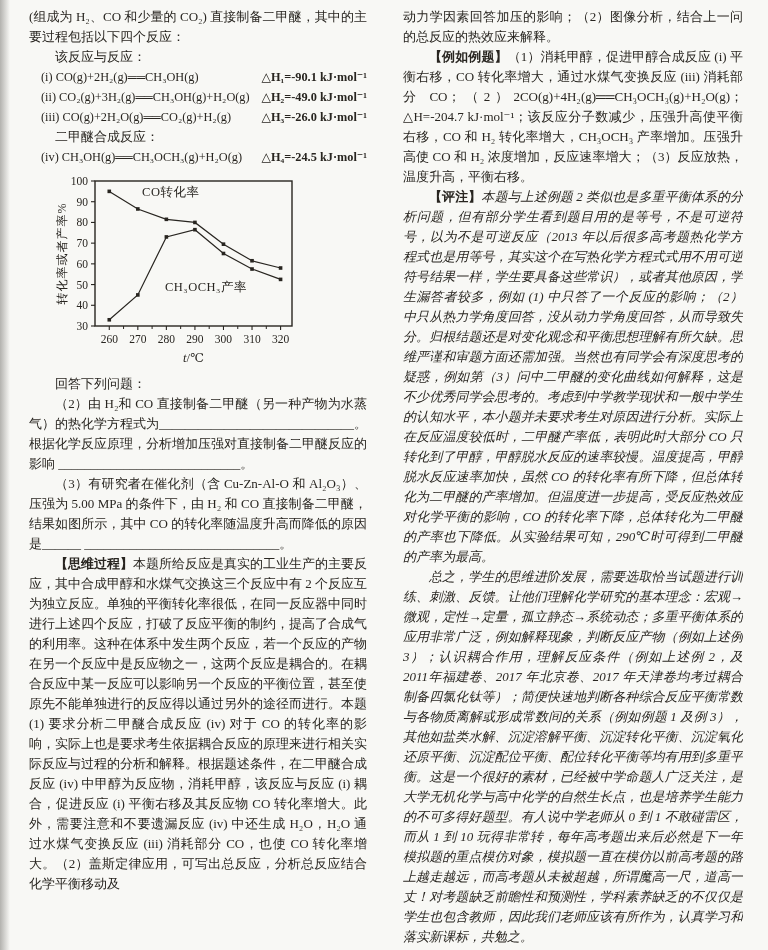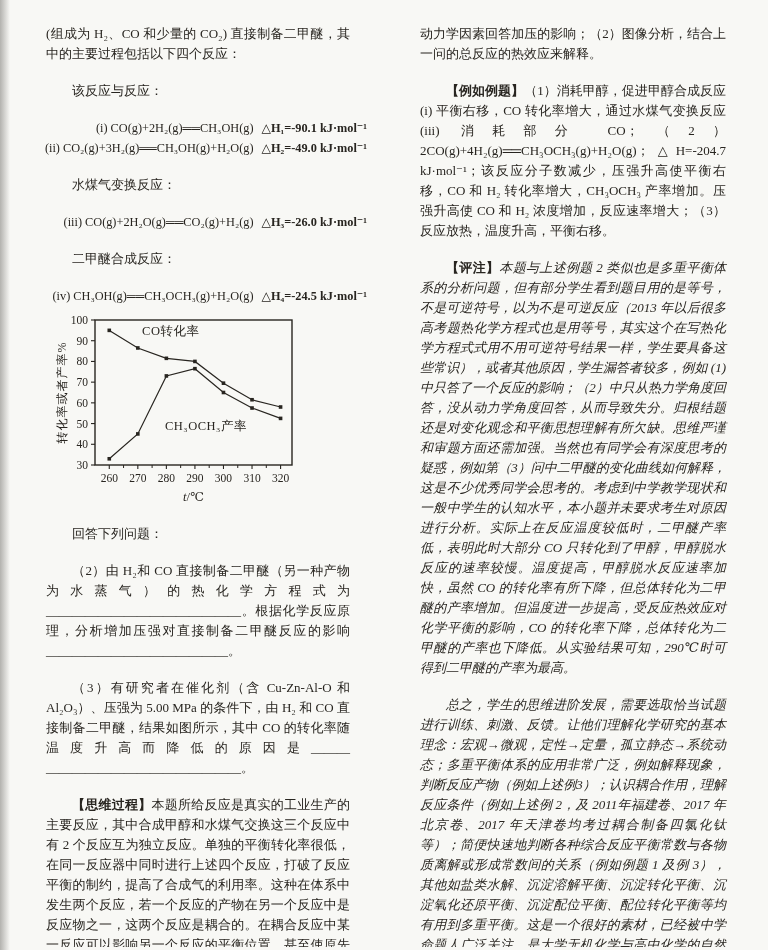--- a/index.html
+++ b/index.html
@@ -13,26 +13,26 @@
     position:absolute;left:0;top:0;width:10px;height:100%;
     background:linear-gradient(90deg,rgba(75,73,68,.40),rgba(75,73,68,0));
     pointer-events:none;
   }
   .col{
     position:absolute;top:7px;height:940px;overflow:hidden;
     font-size:13px;line-height:20px;text-align:justify;
   }
   .col-left{left:29px;width:338px;}
   .col-right{left:403px;width:340px;}
-  p{margin:17px;text-indent:2em;}
+  p{margin:0;text-indent:2em;}
   p.noindent{text-indent:0;}
   .plabel{font-weight:bold;font-style:normal;}
   .kai{font-style:italic;}
   .eqrow{
-    display:flex;justify-content:flex-end;align-items:baseline;
+    display:flex;justify-content:space-between;align-items:baseline;
     padding-left:12px;white-space:nowrap;font-size:12.3px;
   }
   .eqrow .eqh{margin-left:8px;font-weight:bold;}
   .figure{margin:5px 0 6px 26px;}
   .figure svg{display:block;}
   svg text{font-family:"Liberation Serif","DejaVu Serif",serif;fill:#282520;}
 </style>
 </head>
 <body>
 
@@ -44,21 +44,20 @@
   <p>该反应与反应：</p>
   <div class="eqrow">
     <span>(i) CO(g)+2H₂(g)══CH₃OH(g)</span>
     <span class="eqh">△H₁=-90.1 kJ·mol⁻¹</span>
   </div>
   <div class="eqrow">
     <span>(ii) CO₂(g)+3H₂(g)══CH₃OH(g)+H₂O(g)</span>
     <span class="eqh">△H₂=-49.0 kJ·mol⁻¹</span>
   </div>
 
-  <p>水煤气变换反应：</p>
   <div class="eqrow">
     <span>(iii) CO(g)+2H₂O(g)══CO₂(g)+H₂(g)</span>
     <span class="eqh">△H₃=-26.0 kJ·mol⁻¹</span>
   </div>
 
   <p>二甲醚合成反应：</p>
   <div class="eqrow">
     <span>(iv) CH₃OH(g)══CH₃OCH₃(g)+H₂O(g)</span>
     <span class="eqh">△H₄=-24.5 kJ·mol⁻¹</span>
   </div>

